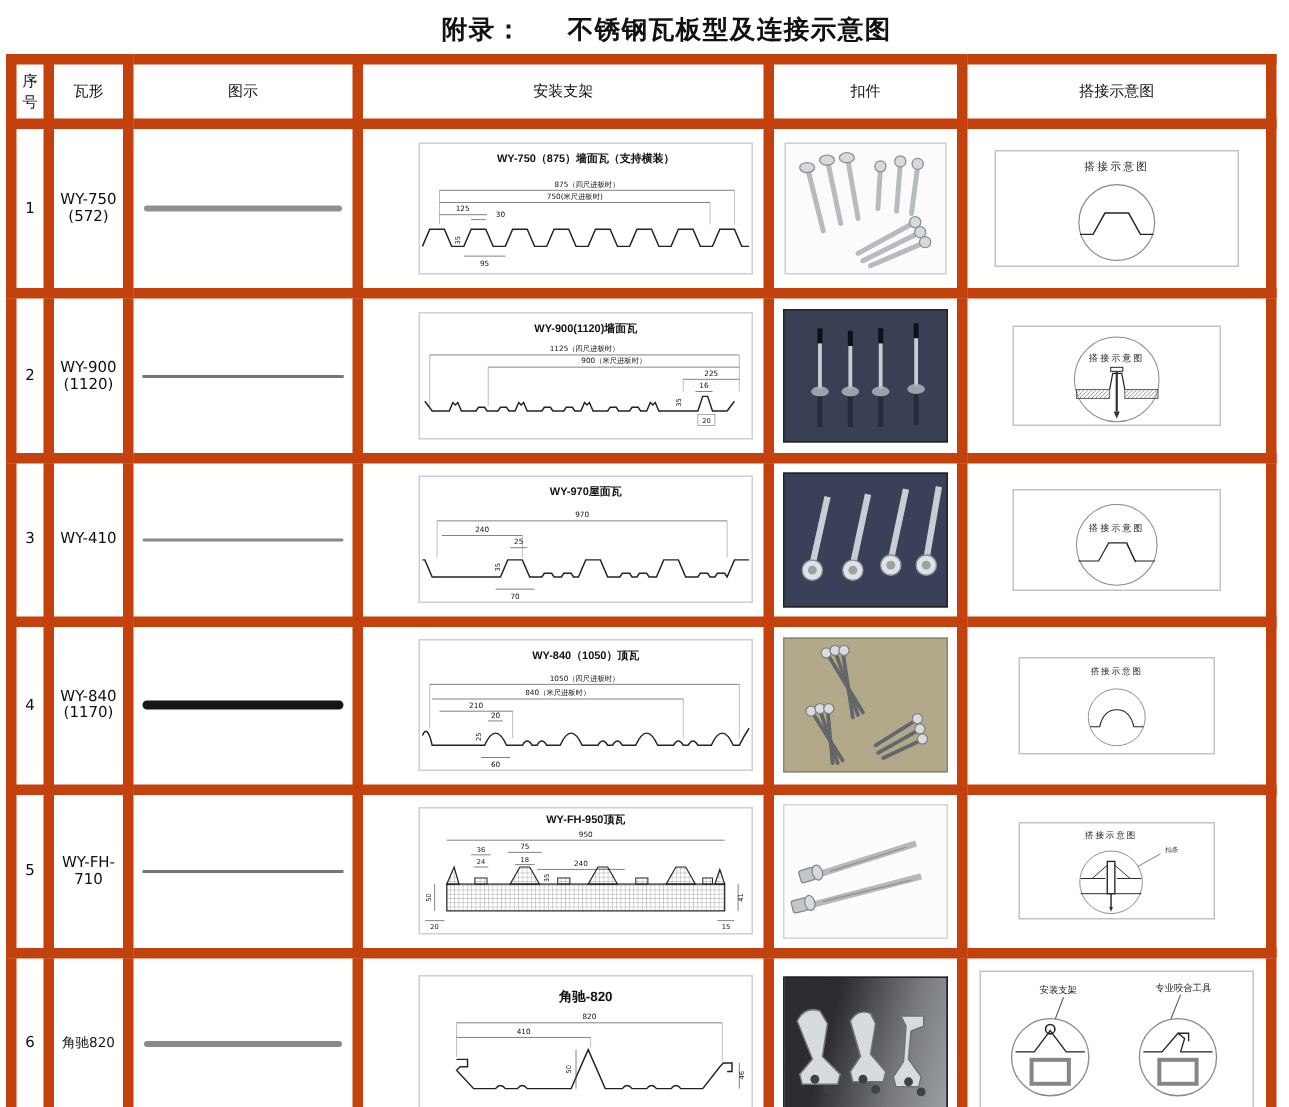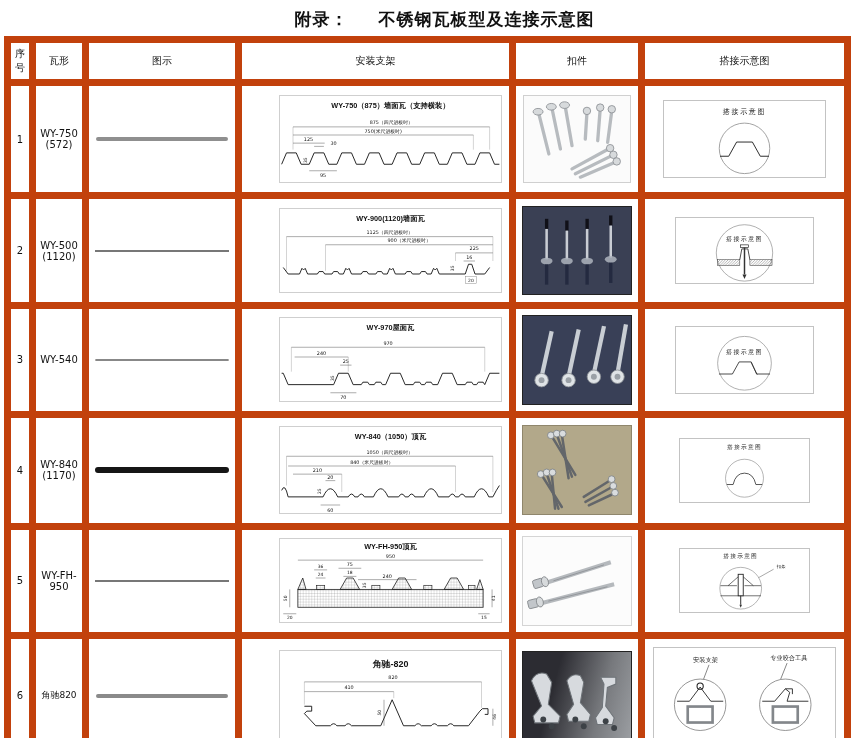--- a/index.html
+++ b/index.html
@@ -130,21 +130,21 @@
         <circle class="cir" cx="102" cy="60" r="32"></circle>
         <path class="prof" d="M71,70 H82 L92,52 H112 L122,70 H133"></path>
       </svg>
     </div>
           </div>
         </td>
   </tr>
 
   <tr style="height:110px">
     <td class="cno">2</td>
-    <td class="cshape">WY-500 (1120)</td>
+    <td class="cshape">WY-900 (1120)</td>
     <td>
           <div class="cellpad" style="padding:2px;">
             <div class="ph" style="background:#b3afa4;border:1px solid #777;">
       <div style="position:absolute;left:2%;top:6%;width:96%;height:90%;transform:skewY(-2deg);
         background:repeating-linear-gradient(92deg,#efefe9 0 24px,#cfcfc6 24px 27px,#ffffff 27px 30px);"></div>
     </div>
           </div>
         </td>
     <td>
           <div class="cellpad">
@@ -223,21 +223,21 @@
         <line x1="102" y1="44" x2="102" y2="84" stroke="#333" stroke-width="2.2"></line>
         <path d="M99,84 L105,84 L102,91 Z" fill="#333"></path>
       </svg>
     </div>
           </div>
         </td>
   </tr>
 
   <tr style="height:108px">
     <td class="cno">3</td>
-    <td class="cshape">WY-540</td>
+    <td class="cshape">WY-410</td>
     <td>
           <div class="cellpad" style="padding:2px;">
             <div class="ph" style="border:1px solid #888;border-radius:6px;background:#a5876f;">
       <div style="position:absolute;left:0;top:0;width:100%;height:72%;
         background:repeating-linear-gradient(97deg,#f5f3ed 0 18px,#d9d5c9 18px 24px,#fffdf6 24px 31px);"></div>
     </div>
           </div>
         </td>
     <td>
           <div class="cellpad">
@@ -377,21 +377,21 @@
         <circle class="cir" cx="102" cy="62" r="30"></circle>
         <path class="prof" d="M74,72 H84 Q88,54 102,54 Q116,54 120,72 H130"></path>
       </svg>
     </div>
           </div>
         </td>
   </tr>
 
   <tr style="height:109px">
     <td class="cno">5</td>
-    <td class="cshape">WY-FH-950</td>
+    <td class="cshape">WY-FH-710</td>
     <td>
           <div class="cellpad" style="padding:2px;">
             <div class="ph" style="background:linear-gradient(#8e999e,#b9bfc2);border:1px solid #777;">
       <div style="position:absolute;left:3%;top:14%;width:94%;height:42%;
         background:repeating-linear-gradient(90deg,rgba(0,0,0,0) 0 22px,#aeb4b8 22px 23px),linear-gradient(95deg,#d9dcde,#f2f4f5 40%,#c2c7ca);"></div>
       <div style="position:absolute;left:3%;top:58%;width:94%;height:38%;
         background:repeating-linear-gradient(90deg,#c79f3a 0 10px,#8a6c22 10px 13px,#d6d8da 13px 17px,#5a5a52 17px 20px);"></div>
     </div>
           </div>
         </td>

